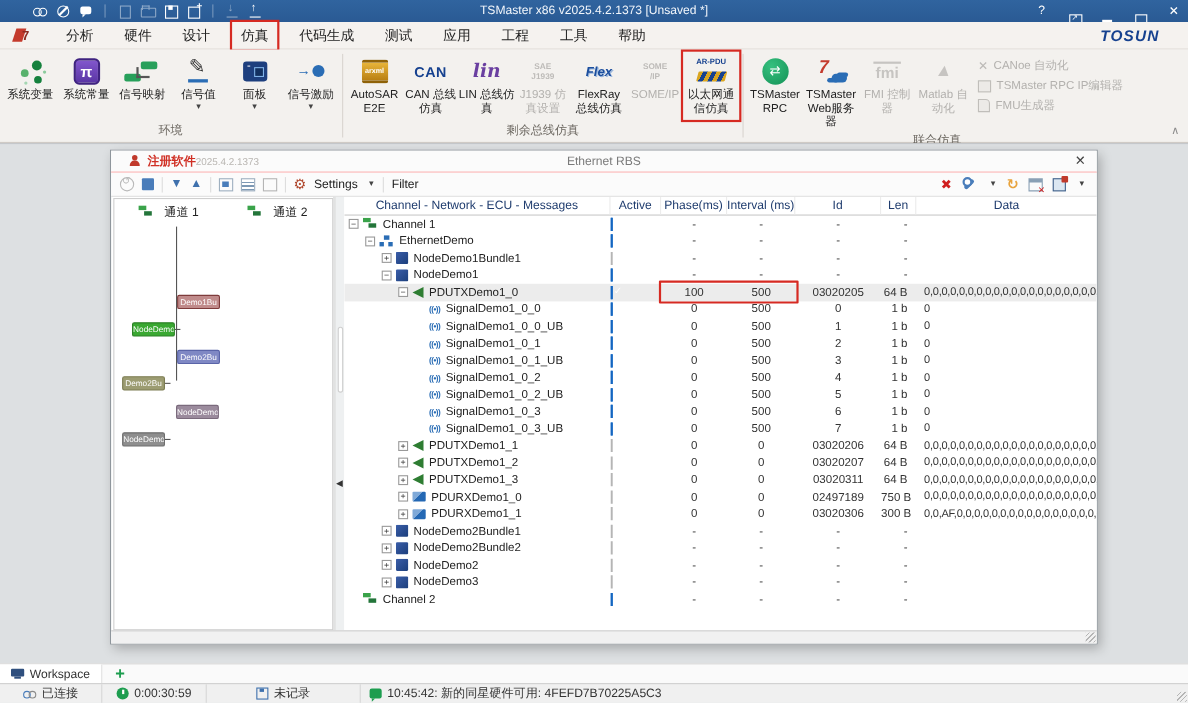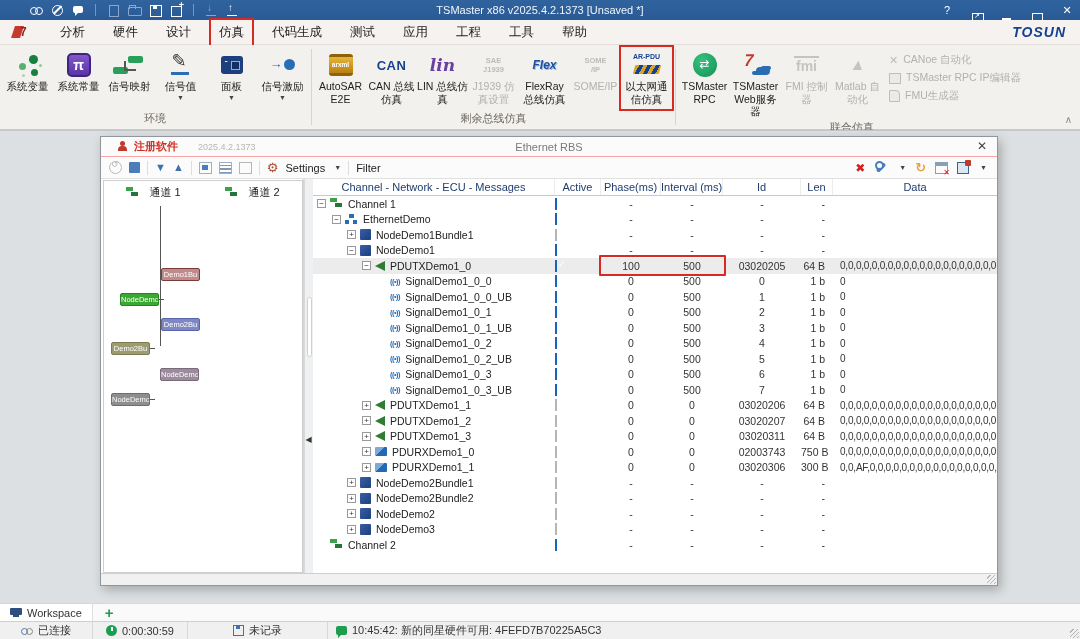--- a/index.html
+++ b/index.html
@@ -38,21 +38,21 @@
   .wc-min::before { content:""; position:absolute; left:2px; top:8px; width:9px; height:2px; background:#fff; }
   .wc-max::before { content:""; position:absolute; left:2px; top:3px; width:9px; height:8px; border:1.3px solid #fff; }
 
   
   .menubar { position:absolute; left:0; top:20px; width:1080px; height:25px; background:#f5f2ef; display:flex; align-items:center; border-bottom:1px solid #e3ded9; }
   .applogo { position:relative; width:20px; height:15px; margin:0 14px 0 12px; }
   .applogo::before { content:""; position:absolute; left:1px; top:1px; width:9px; height:12px; background:#c43b2d; transform:skewX(-18deg); }
   .applogo::after { content:"7"; position:absolute; left:8px; top:0; font-size:12px; font-weight:bold; color:#8c2b20; }
   .mitem { padding:3px 7px; margin:0 7px; color:#222; font-size:12.5px; cursor:default; }
   .mitem.mhl { outline:2px solid #d62a22; outline-offset:1px; }
-  .brand { margin-left:auto; margin-right:14px; font-size:14px; font-weight:bold; font-style:italic; letter-spacing:1px; color:#16418f; }
+  .brand { margin-left:auto; margin-right:26px; font-size:14px; font-weight:bold; font-style:italic; letter-spacing:1px; color:#16418f; }
 
   
   .ribbon { position:absolute; left:0; top:45px; width:1080px; height:85px; background:#f3f1ee; border-bottom:1px solid #cfcac5; display:flex; }
   .rgroup { display:flex; flex-direction:column; padding:2px 2px 0 2px; }
   .rbtns { display:flex; align-items:flex-start; flex:1; }
   .rbtn { width:51px; min-height:62px; display:flex; flex-direction:column; align-items:center; padding-top:3px; cursor:default; }
   .rbtn.rhl { outline:2px solid #d62a22; outline-offset:0px; }
   .ricon { height:30px; display:flex; align-items:center; justify-content:center; }
   .rlabel { font-size:10.5px; line-height:1.2; text-align:center; color:#222; }
   .rdis .rlabel { color:#b3b1ae; }
@@ -103,21 +103,21 @@
   
   .mdi { position:absolute; left:0; top:130px; width:1080px; height:473px; background:#dde0e2; border-top:1px solid #c4c7ca; }
 
   
   .win { position:absolute; left:100px; top:5px; width:898px; height:450px; background:#fff; border:1px solid #8f969c; box-shadow:3px 4px 10px rgba(0,0,0,.25); }
   .win-title { position:relative; height:20px; background:#fbfbfb; border-bottom:1px solid #fca5a5; display:flex; align-items:center; }
   .reg-person { position:relative; width:11px; height:11px; margin-left:16px; }
   .reg-person::before { content:""; position:absolute; left:3px; top:0; width:5px; height:5px; border-radius:50%; background:#c0392b; }
   .reg-person::after { content:""; position:absolute; left:1px; top:5px; width:9px; height:5px; border-radius:4px 4px 0 0; background:#c0392b; }
   .reg-text { color:#d03025; font-size:11px; font-weight:bold; margin-left:6px; }
-  .reg-ver { color:#b9b6b2; font-size:9px; margin-left:20px; }
+  .reg-ver { color:#b9b6b2; font-size:9px; margin-left:0; }
   .win-title-text { position:absolute; left:0; right:0; text-align:center; font-size:11px; color:#7a7a7a; pointer-events:none; }
   .win-close { position:absolute; right:10px; top:2px; font-size:12px; color:#444; }
 
   .win-toolbar { position:relative; height:22px; background:#fbfbfb; border-bottom:1px solid #e0e0e0; display:flex; align-items:center; gap:7px; padding-left:8px; }
   .wtsep { width:1px; height:14px; background:#ddd; }
   .wt { position:relative; display:inline-block; }
   .wt-run { width:13px; height:13px; border:1.5px solid #b9b9b9; border-radius:50%; }
   .wt-run::after { content:"↺"; position:absolute; left:1px; top:-3px; font-size:9px; color:#b9b9b9; }
   .wt-stop { width:11px; height:11px; background:#4a7dba; border-radius:1px; }
   .wt-down { color:#3f71ad; font-size:11px; line-height:11px; }
@@ -701,21 +701,21 @@
               </div>
               <div class="trow">
                 <div class="tc tc-name" style="padding-left: 49px;">
                   <span class="expander">+</span>
                   <span class="ti ti-pdu-rx"></span>
                   <span>PDURXDemo1_0</span>
                 </div>
                 <div class="tc"><span class="cb"></span></div>
                 <div class="tc tc-num">0</div>
                 <div class="tc tc-num">0</div>
-                <div class="tc tc-num">02003743</div>
+                <div class="tc tc-num">02497189</div>
                 <div class="tc tc-len">750 B</div>
                 <div class="tc tc-data">0,0,0,0,0,0,0,0,0,0,0,0,0,0,0,0,0,0,0,0,0,0,0,0,0,0,0,0,0,0,0,0</div>
               </div>
               <div class="trow">
                 <div class="tc tc-name" style="padding-left: 49px;">
                   <span class="expander">+</span>
                   <span class="ti ti-pdu-rx"></span>
                   <span>PDURXDemo1_1</span>
                 </div>
                 <div class="tc"><span class="cb"></span></div>

